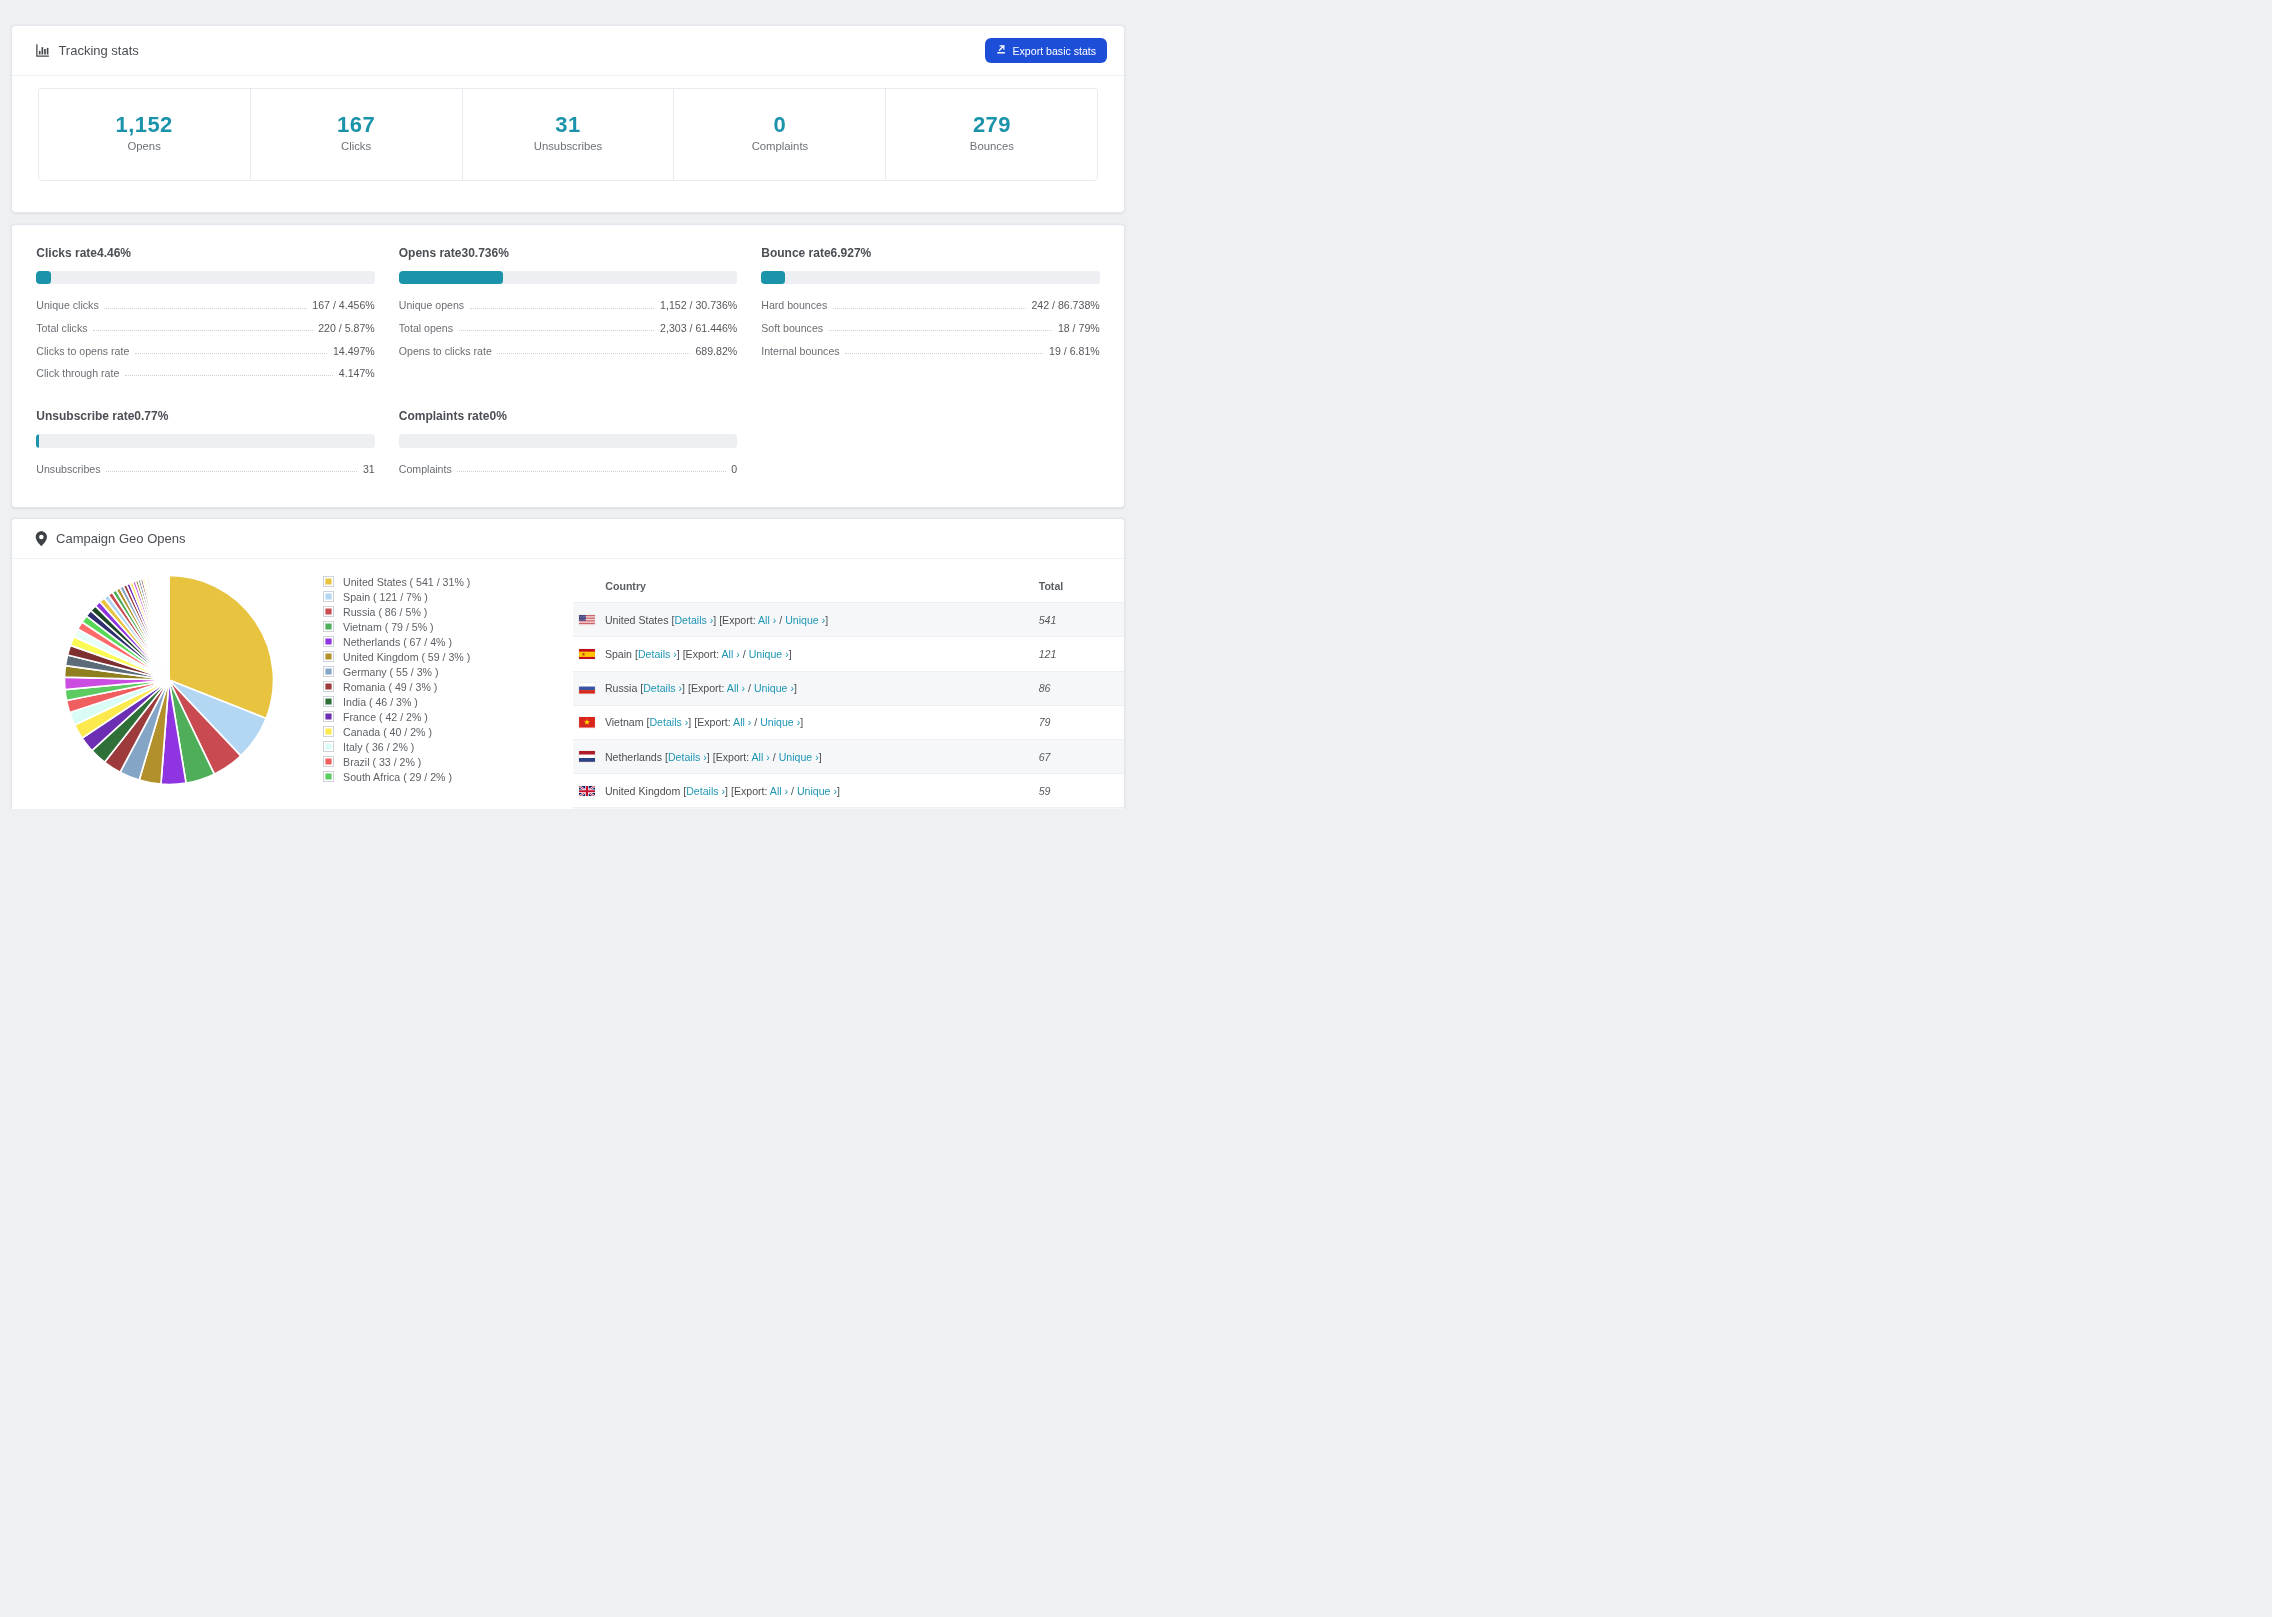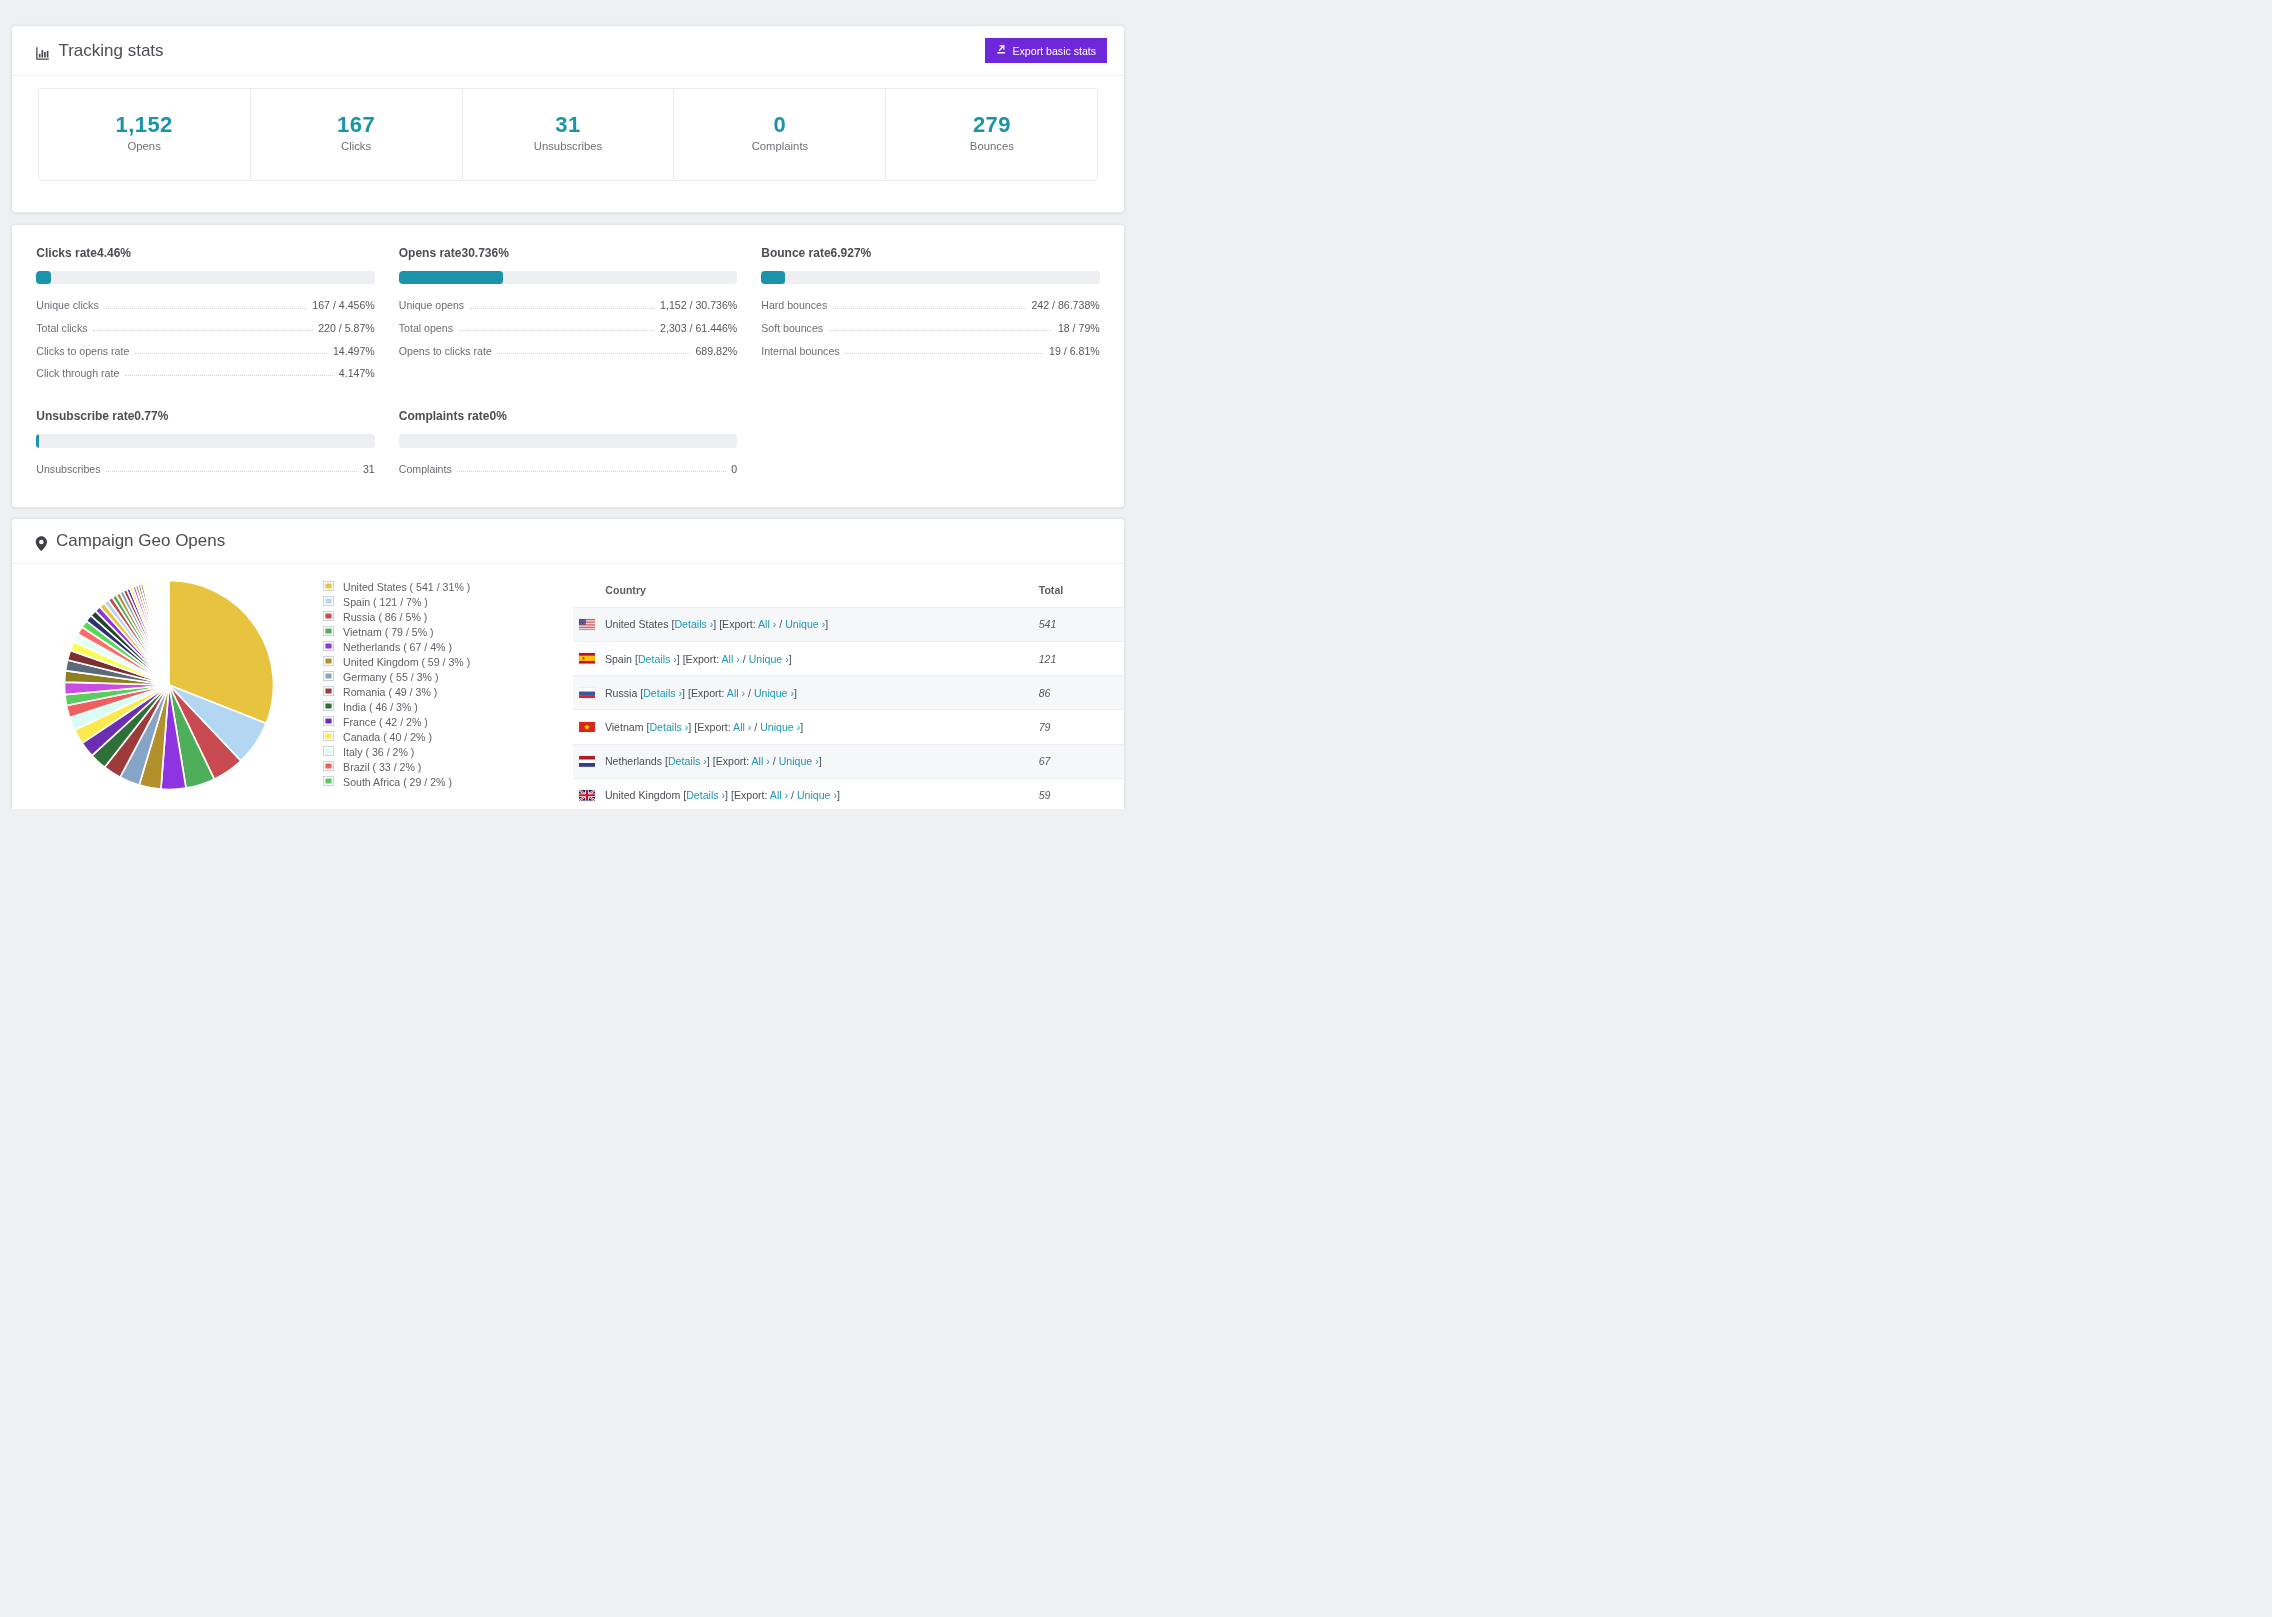--- a/index.html
+++ b/index.html
@@ -16,27 +16,27 @@
     border-radius:4.2px;
     box-shadow:0 0.7px 2.1px rgba(25,30,40,.08);
     margin-bottom:10.6px;
   }
   .card-head {
     display:flex; justify-content:space-between; align-items:center;
     padding:12px 17px 11.3px 22.6px;
     border-bottom:0.7px solid #f0f1f4;
   }
   .card-title {
-    display:flex; align-items:flex-end; gap:8.5px;
-    font-size:17px; font-weight:500; color:#4b4e53;
+    display:flex; align-items:flex-start; gap:8.5px;
+    font-size:13px; font-weight:500; color:#4b4e53;
   }
   .card-title svg { display:block; }
   .btn-export {
     display:flex; align-items:flex-end; gap:6.4px;
-    background:#6d28d9; color:#fff; border:none; border-radius:0;
+    background:#1d4ed8; color:#fff; border:none; border-radius:6px;
     padding:6.4px 10.6px; font-size:10.6px; cursor:pointer;
     font-family:"Liberation Sans", sans-serif;
   }
   
   .stats-row {
     display:flex;
     border:0.7px solid #e7eaee; border-radius:3.5px;
     margin:12.7px 25.4px 31px;
   }
   .stat-cell { flex:1; text-align:center; padding:22.6px 0 28px; border-left:0.7px solid #e7eaee; }

